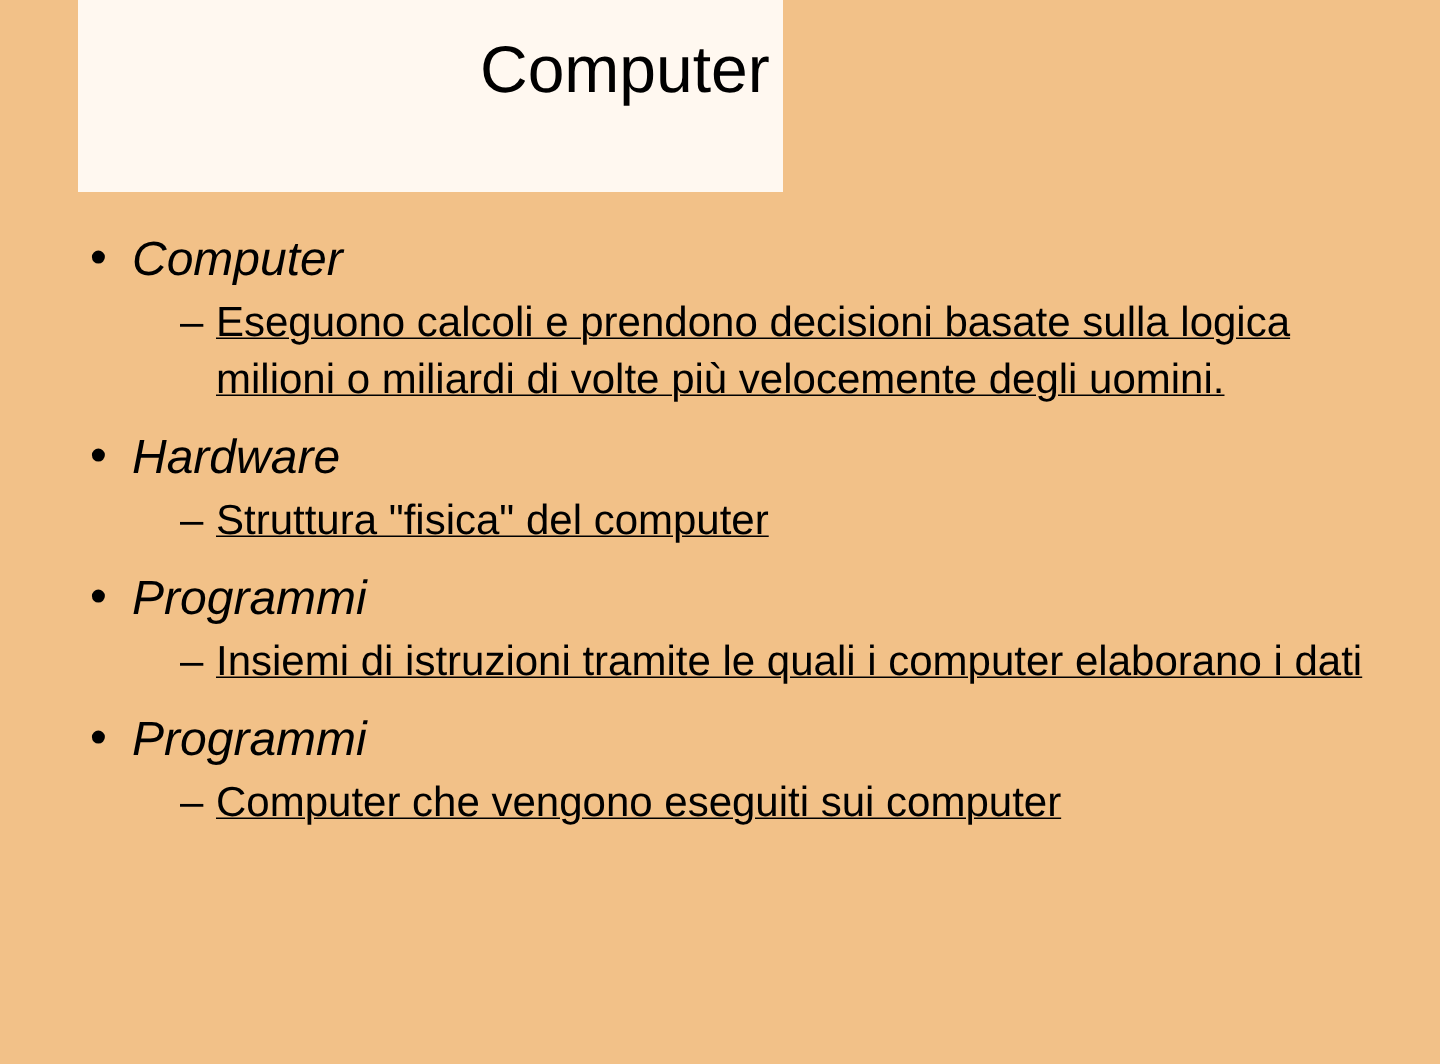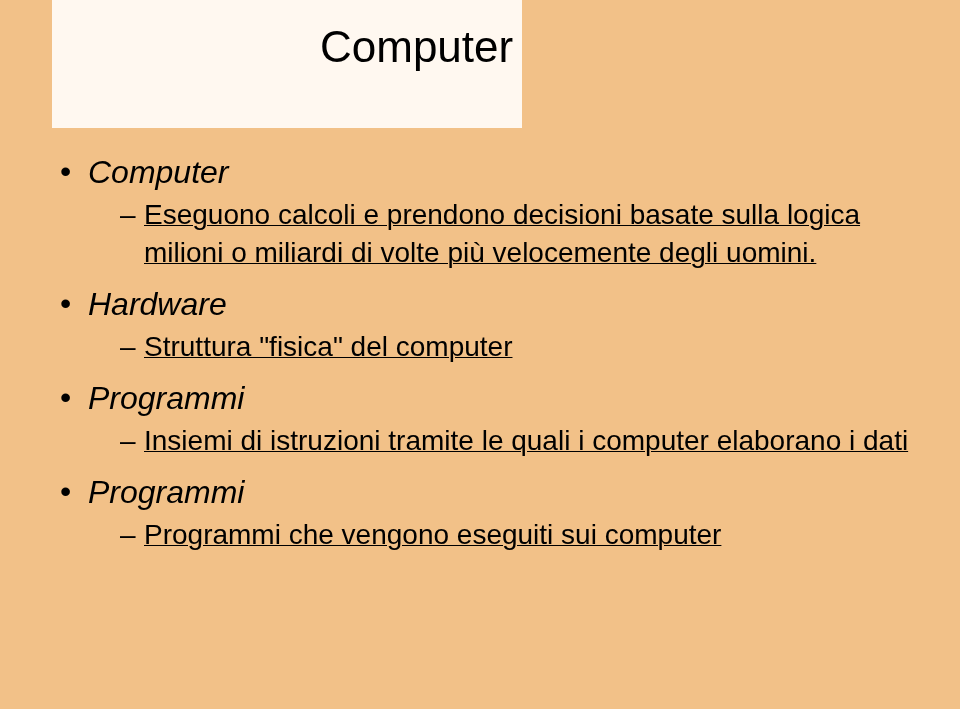--- a/index.html
+++ b/index.html
@@ -123,19 +123,19 @@
         <ul class="level2">
           <li>
             <span class="l2">Insiemi di istruzioni tramite le quali i computer elaborano i dati</span>
           </li>
         </ul>
       </li>
       <li>
         <span class="l1">Programmi</span>
         <ul class="level2">
           <li>
-            <span class="l2">Programmi che vengono eseguiti sui computer</span>
+            <span class="l2">Computer che vengono eseguiti sui computer</span>
           </li>
         </ul>
       </li>
     </ul>
   </div>
 </div>
 
 </body></html>

